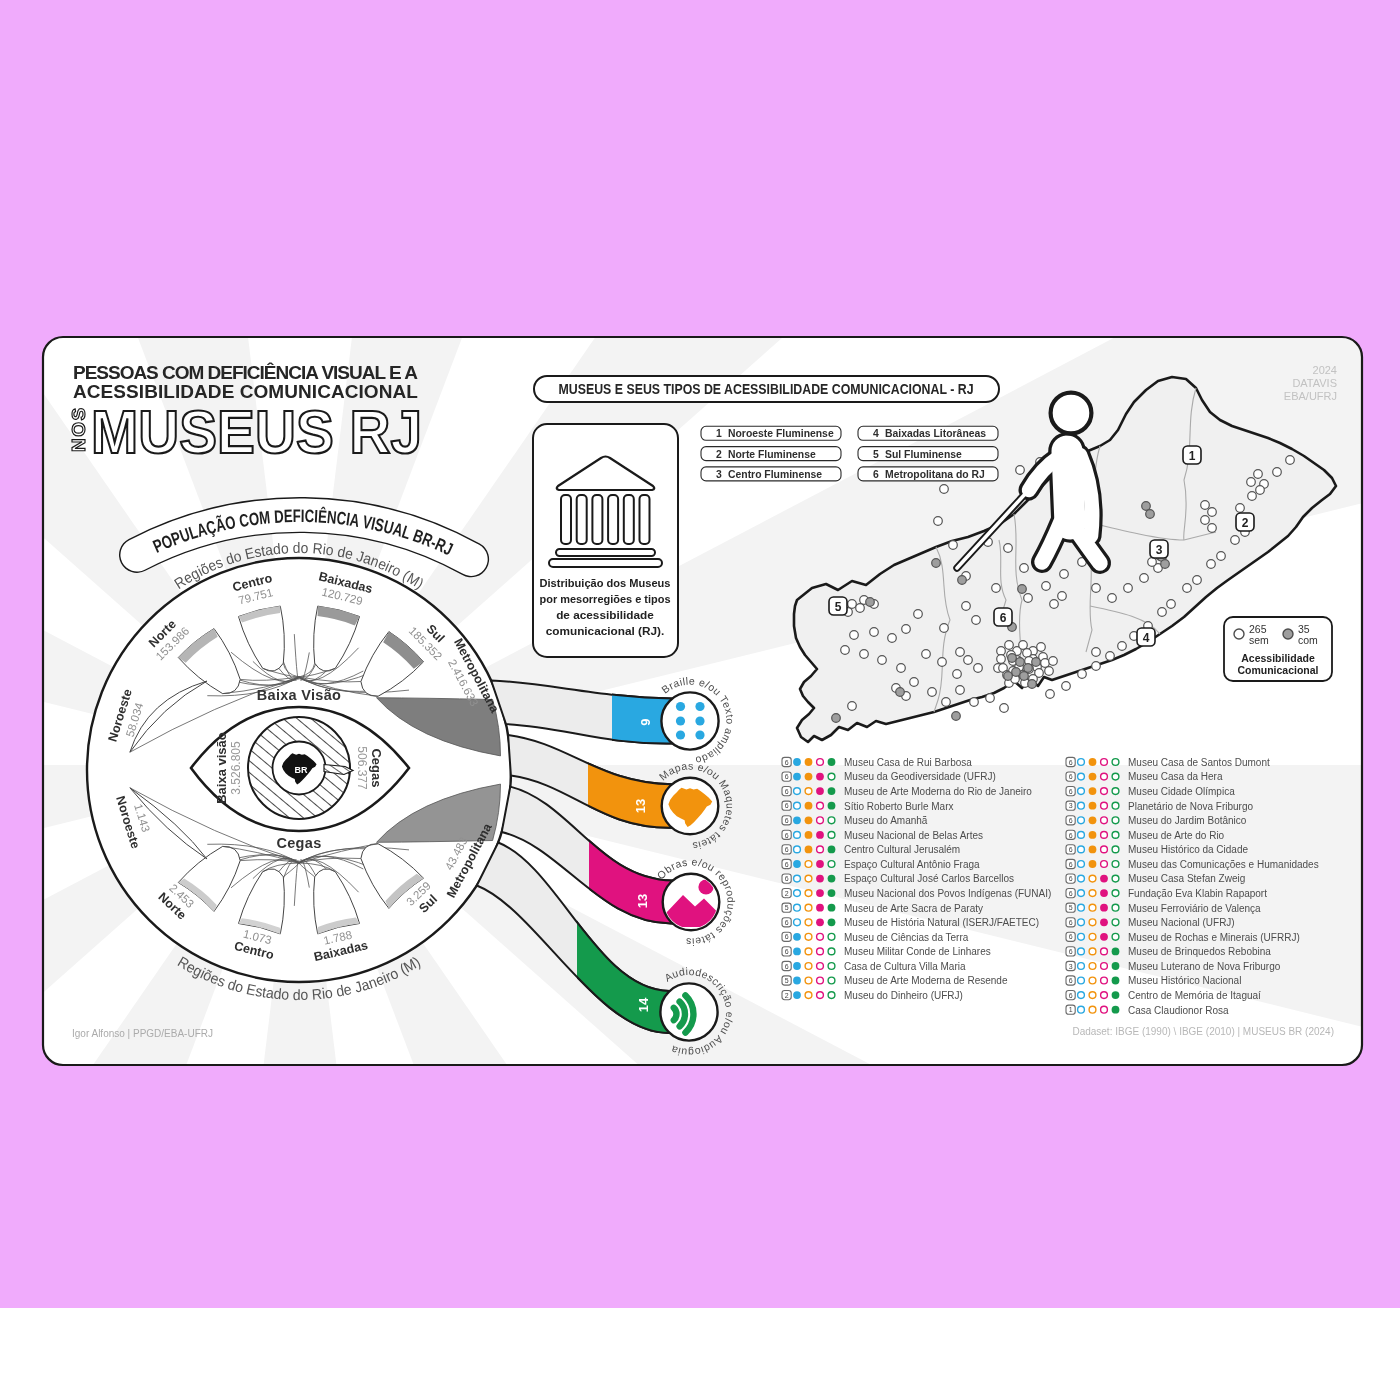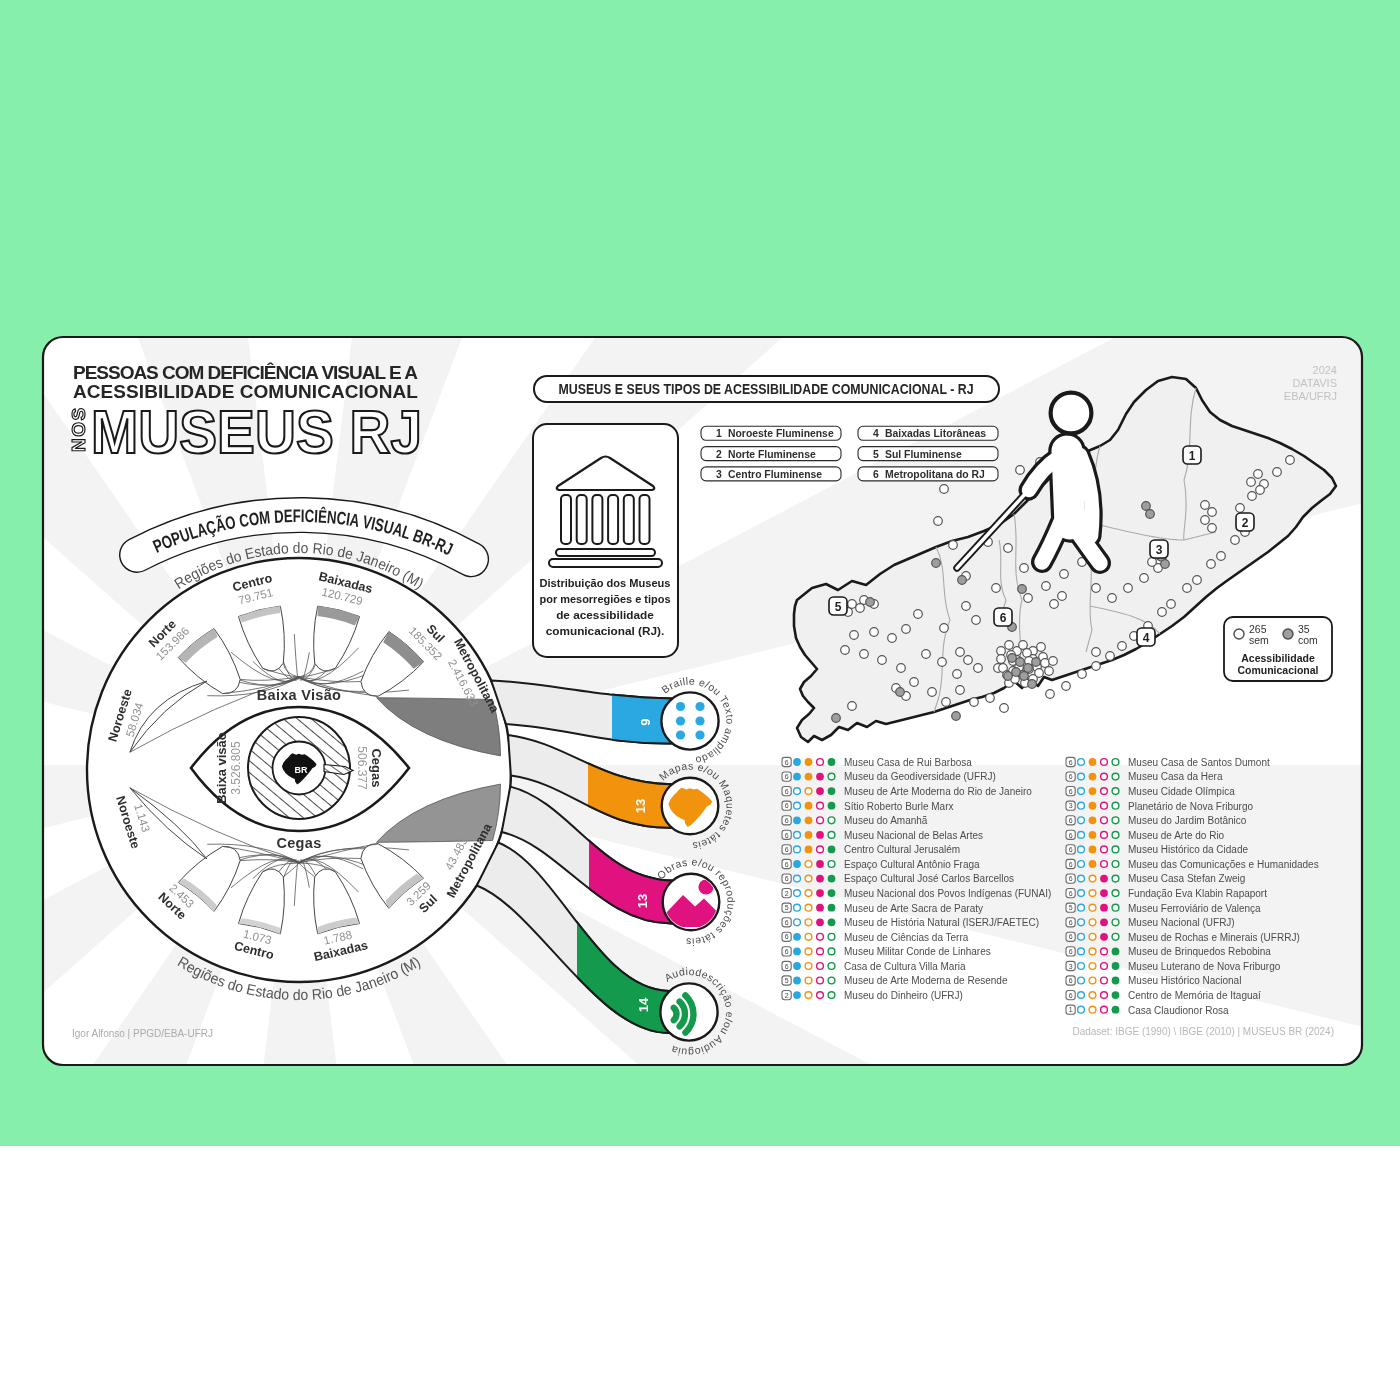--- a/index.html
+++ b/index.html
@@ -1,16 +1,16 @@
 <!DOCTYPE html>
 <html><head><meta charset="utf-8">
 <style>
   html,body { margin:0; padding:0; background:#ffffff; }
   * { font-family: "Liberation Sans", sans-serif; }
-  #page { position:relative; width:1400px; height:1146px; background:#86efac; overflow:hidden; }
+  #page { position:relative; width:1400px; height:1308px; background:#f0abfc; overflow:hidden; }
 </style></head>
 <body>
 <div id="page">
 <svg width="1400" height="1400" viewBox="0 0 1400 1400">
 <defs>
         <clipPath id="card">
           <rect x="43" y="337" width="1319" height="728" rx="20"></rect>
         </clipPath>
         <pattern id="hatch" width="9" height="9" patternUnits="userSpaceOnUse" patternTransform="rotate(-50)">
           <rect width="9" height="9" fill="#fff"></rect>

